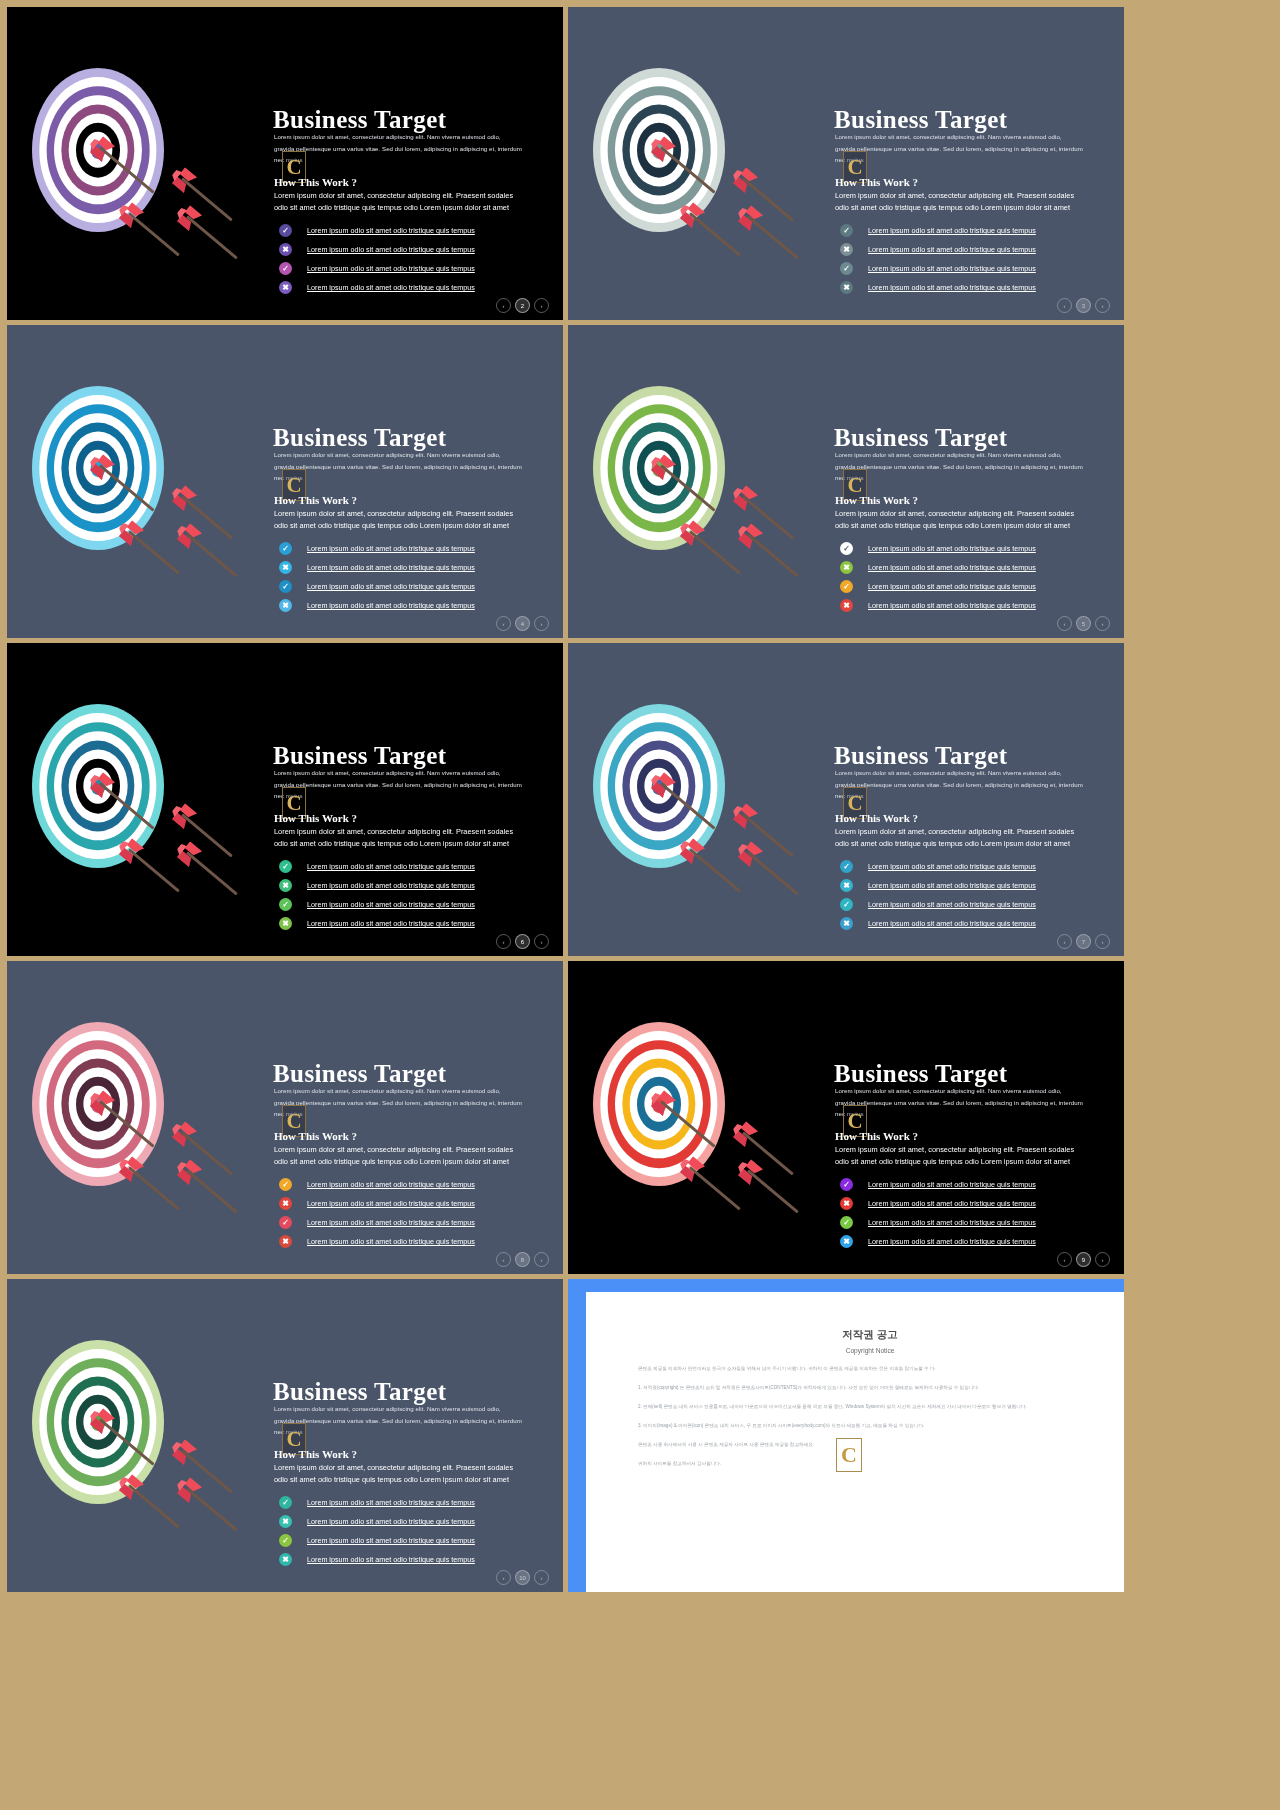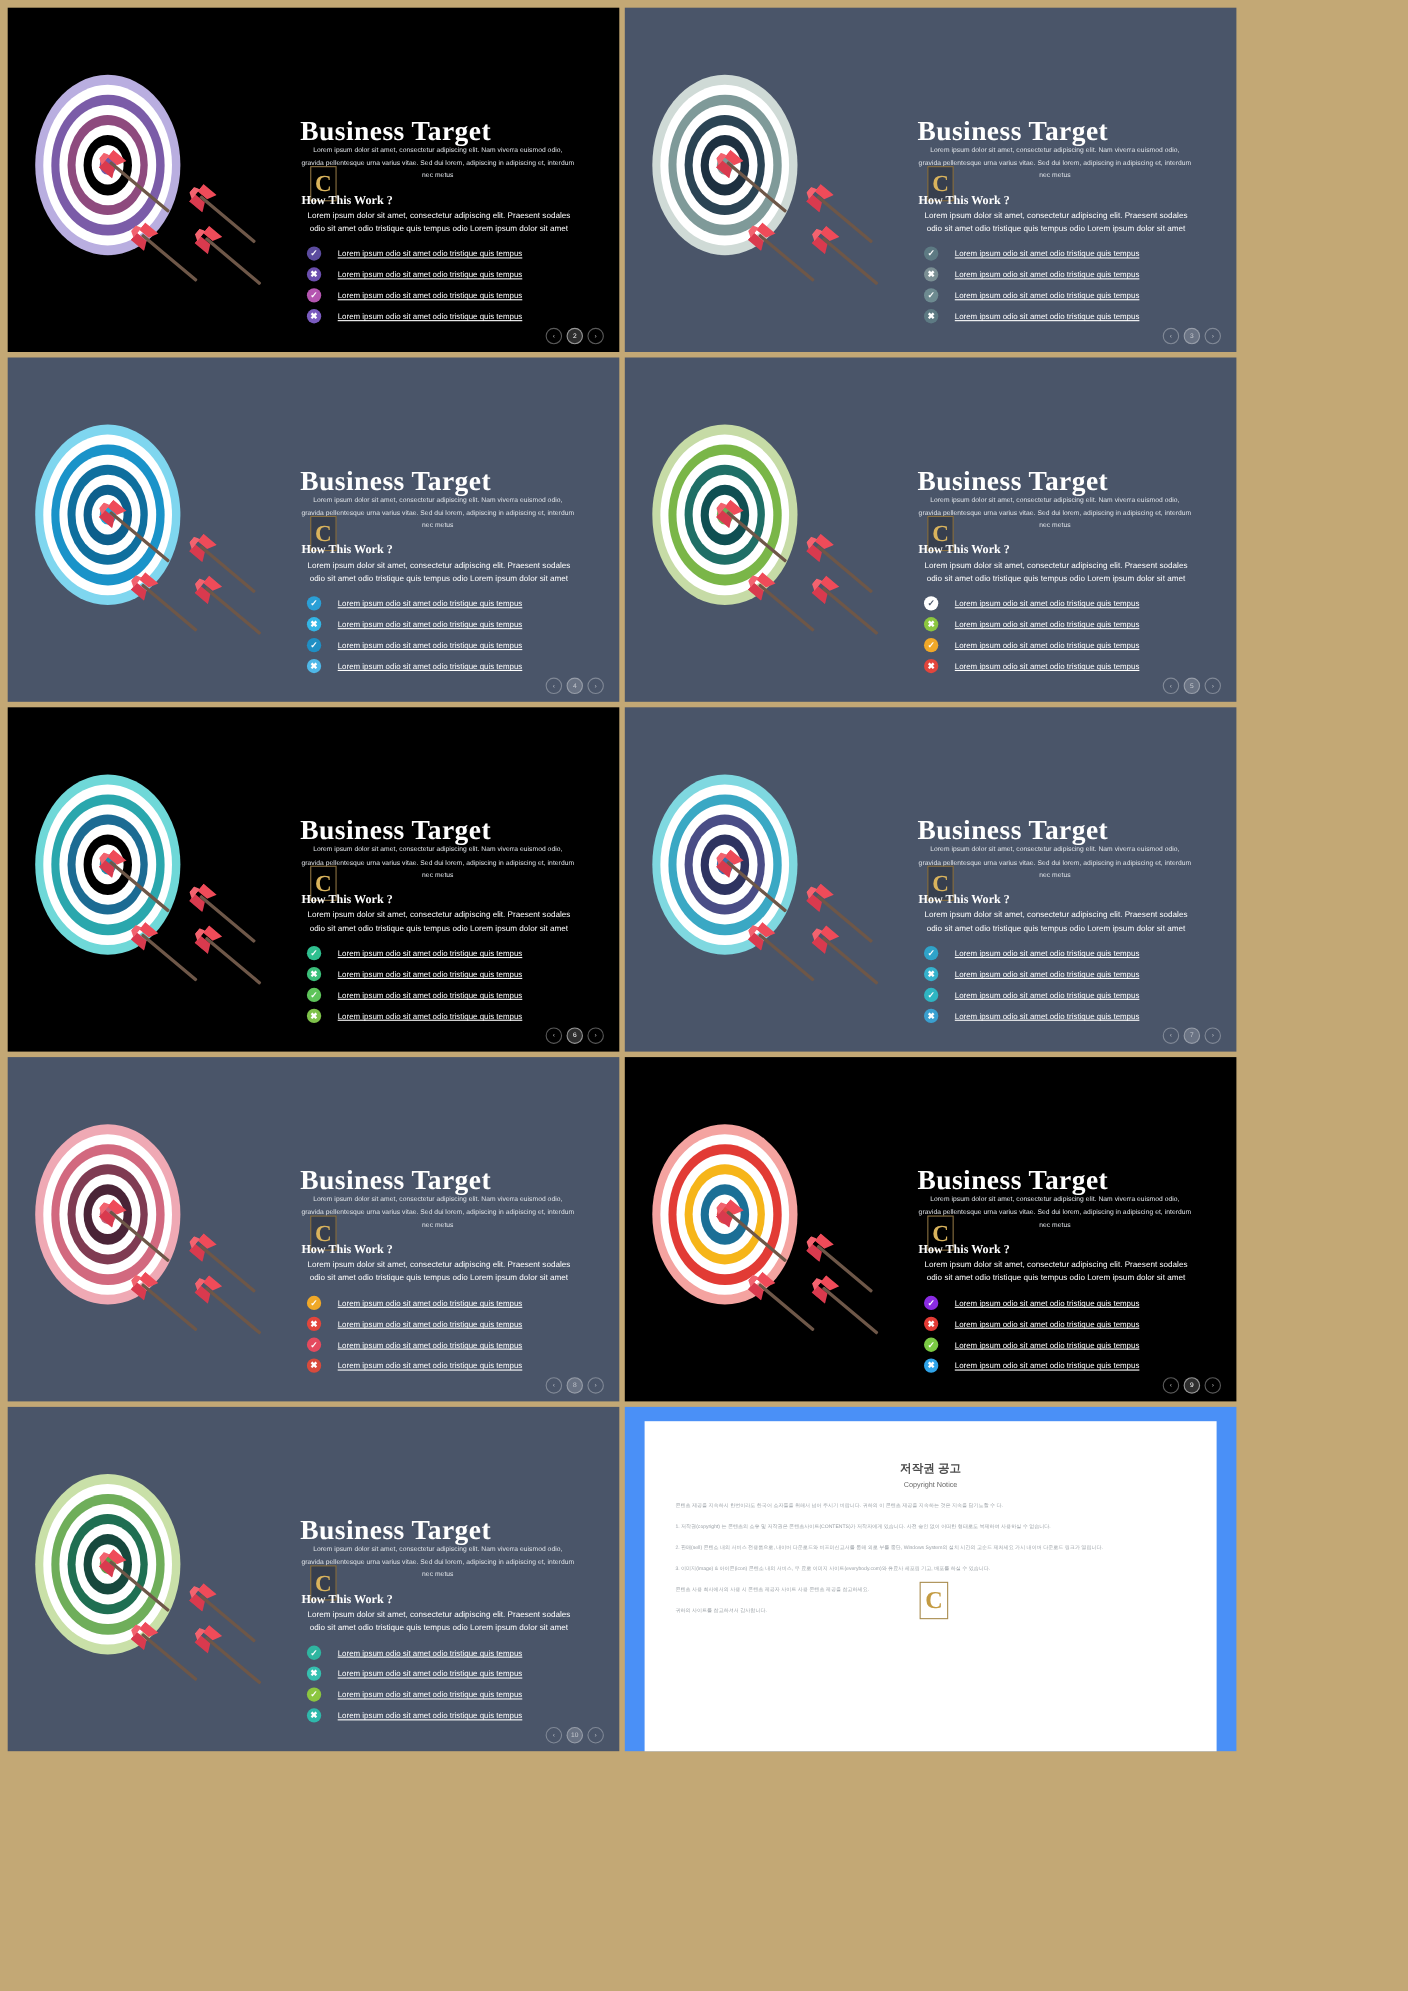--- a/index.html
+++ b/index.html
@@ -17,21 +17,20 @@
     column-gap:5px;row-gap:5px;
     padding:7px 80px 0 7px;
     box-sizing:border-box;
     background:#c3a875;
   }
   .slide{
     position:relative;
     width:556px;height:313px;
     overflow:hidden;
     box-sizing:border-box;
-    text-align:center;
   }
   .slide.dark{background:#000000;}
   .slide.slate{background:#4a5569;}
 
   
   .target-wrap{
     position:absolute;left:22px;top:58px;
     width:138px;height:170px;
   }
   .ring{
@@ -146,21 +145,21 @@
   }
   .slide.slate .pdot{border-color:rgba(255,255,255,.3);color:rgba(255,255,255,.6);}
 
   
   .cslide{
     position:relative;width:556px;height:313px;
     background:#4a90f7;overflow:hidden;
   }
   .cpaper{
     position:absolute;left:18px;top:13px;
-    width:520px;height:308px;background:#ffffff;
+    width:520px;height:308px;background:#ffffff;padding-left:24px;
   }
   .ctitle{
     margin-top:36px;text-align:center;
     font-size:10.5px;color:#4c4c4c;font-weight:bold;
   }
   .csub{
     margin-top:5px;text-align:center;
     font-size:6.6px;color:#6a6a6a;
   }
   .cpara{

